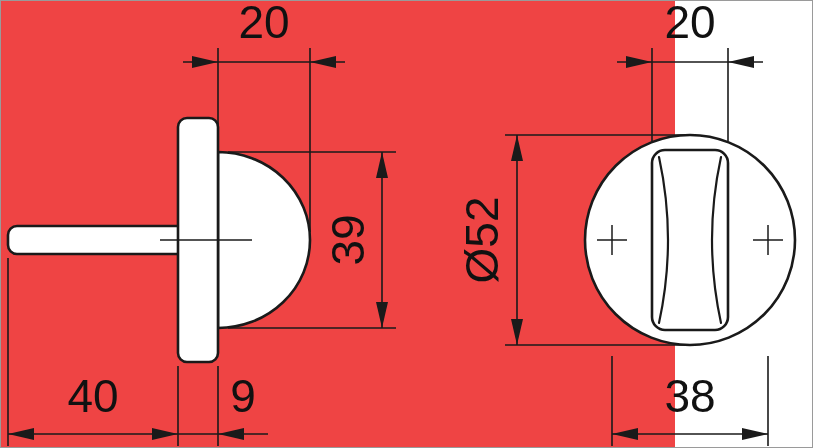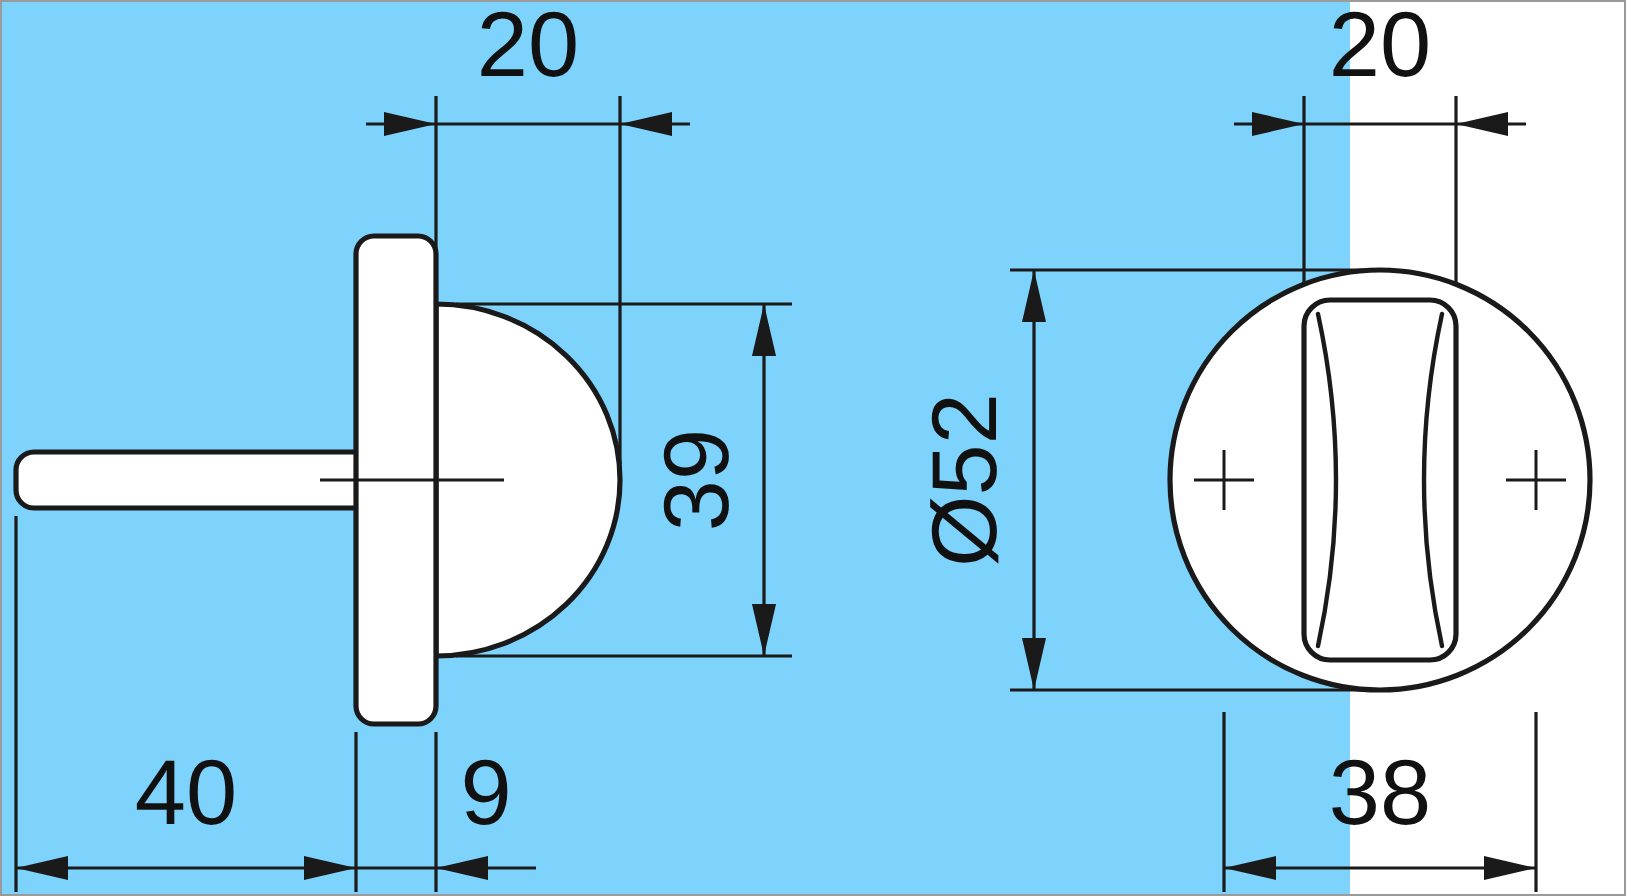--- a/index.html
+++ b/index.html
@@ -7,21 +7,21 @@
     padding: 0;
     background: #ffffff;
     width: 813px;
     height: 448px;
     overflow: hidden;
   }
   .stage {
     position: relative;
     width: 675px;
     height: 448px;
-    background: #7dd3fc;
+    background: #ef4444;
   }
   svg { display: block; }
   .obj {
     fill: #ffffff;
     stroke: #1a1a1a;
     stroke-width: 2.6;
     stroke-linejoin: round;
   }
   .obj-line {
     fill: none;

